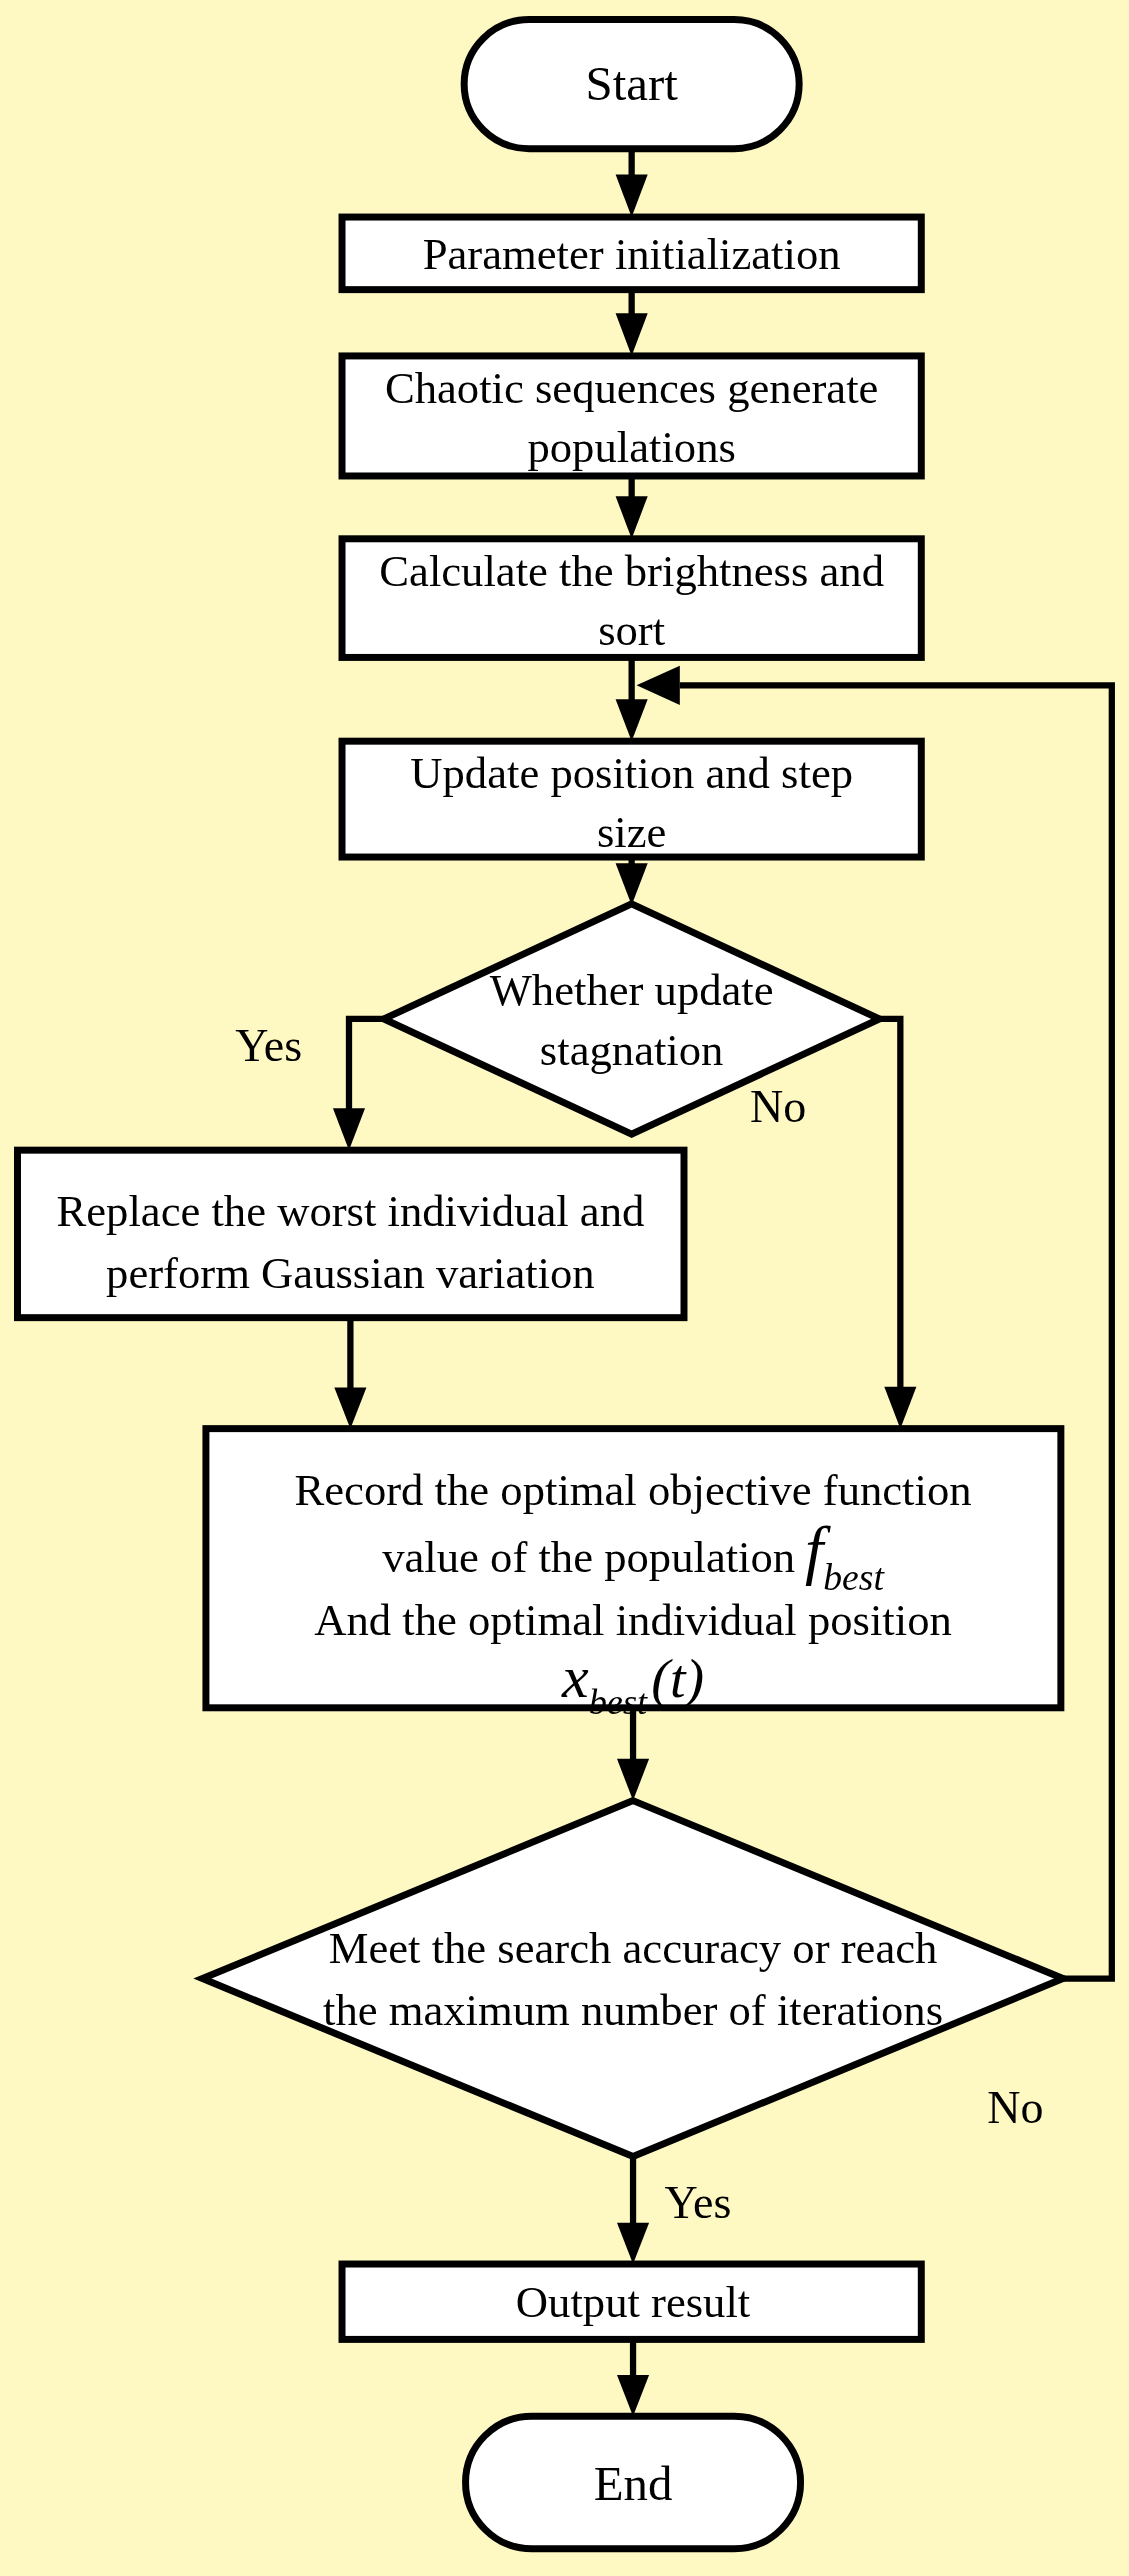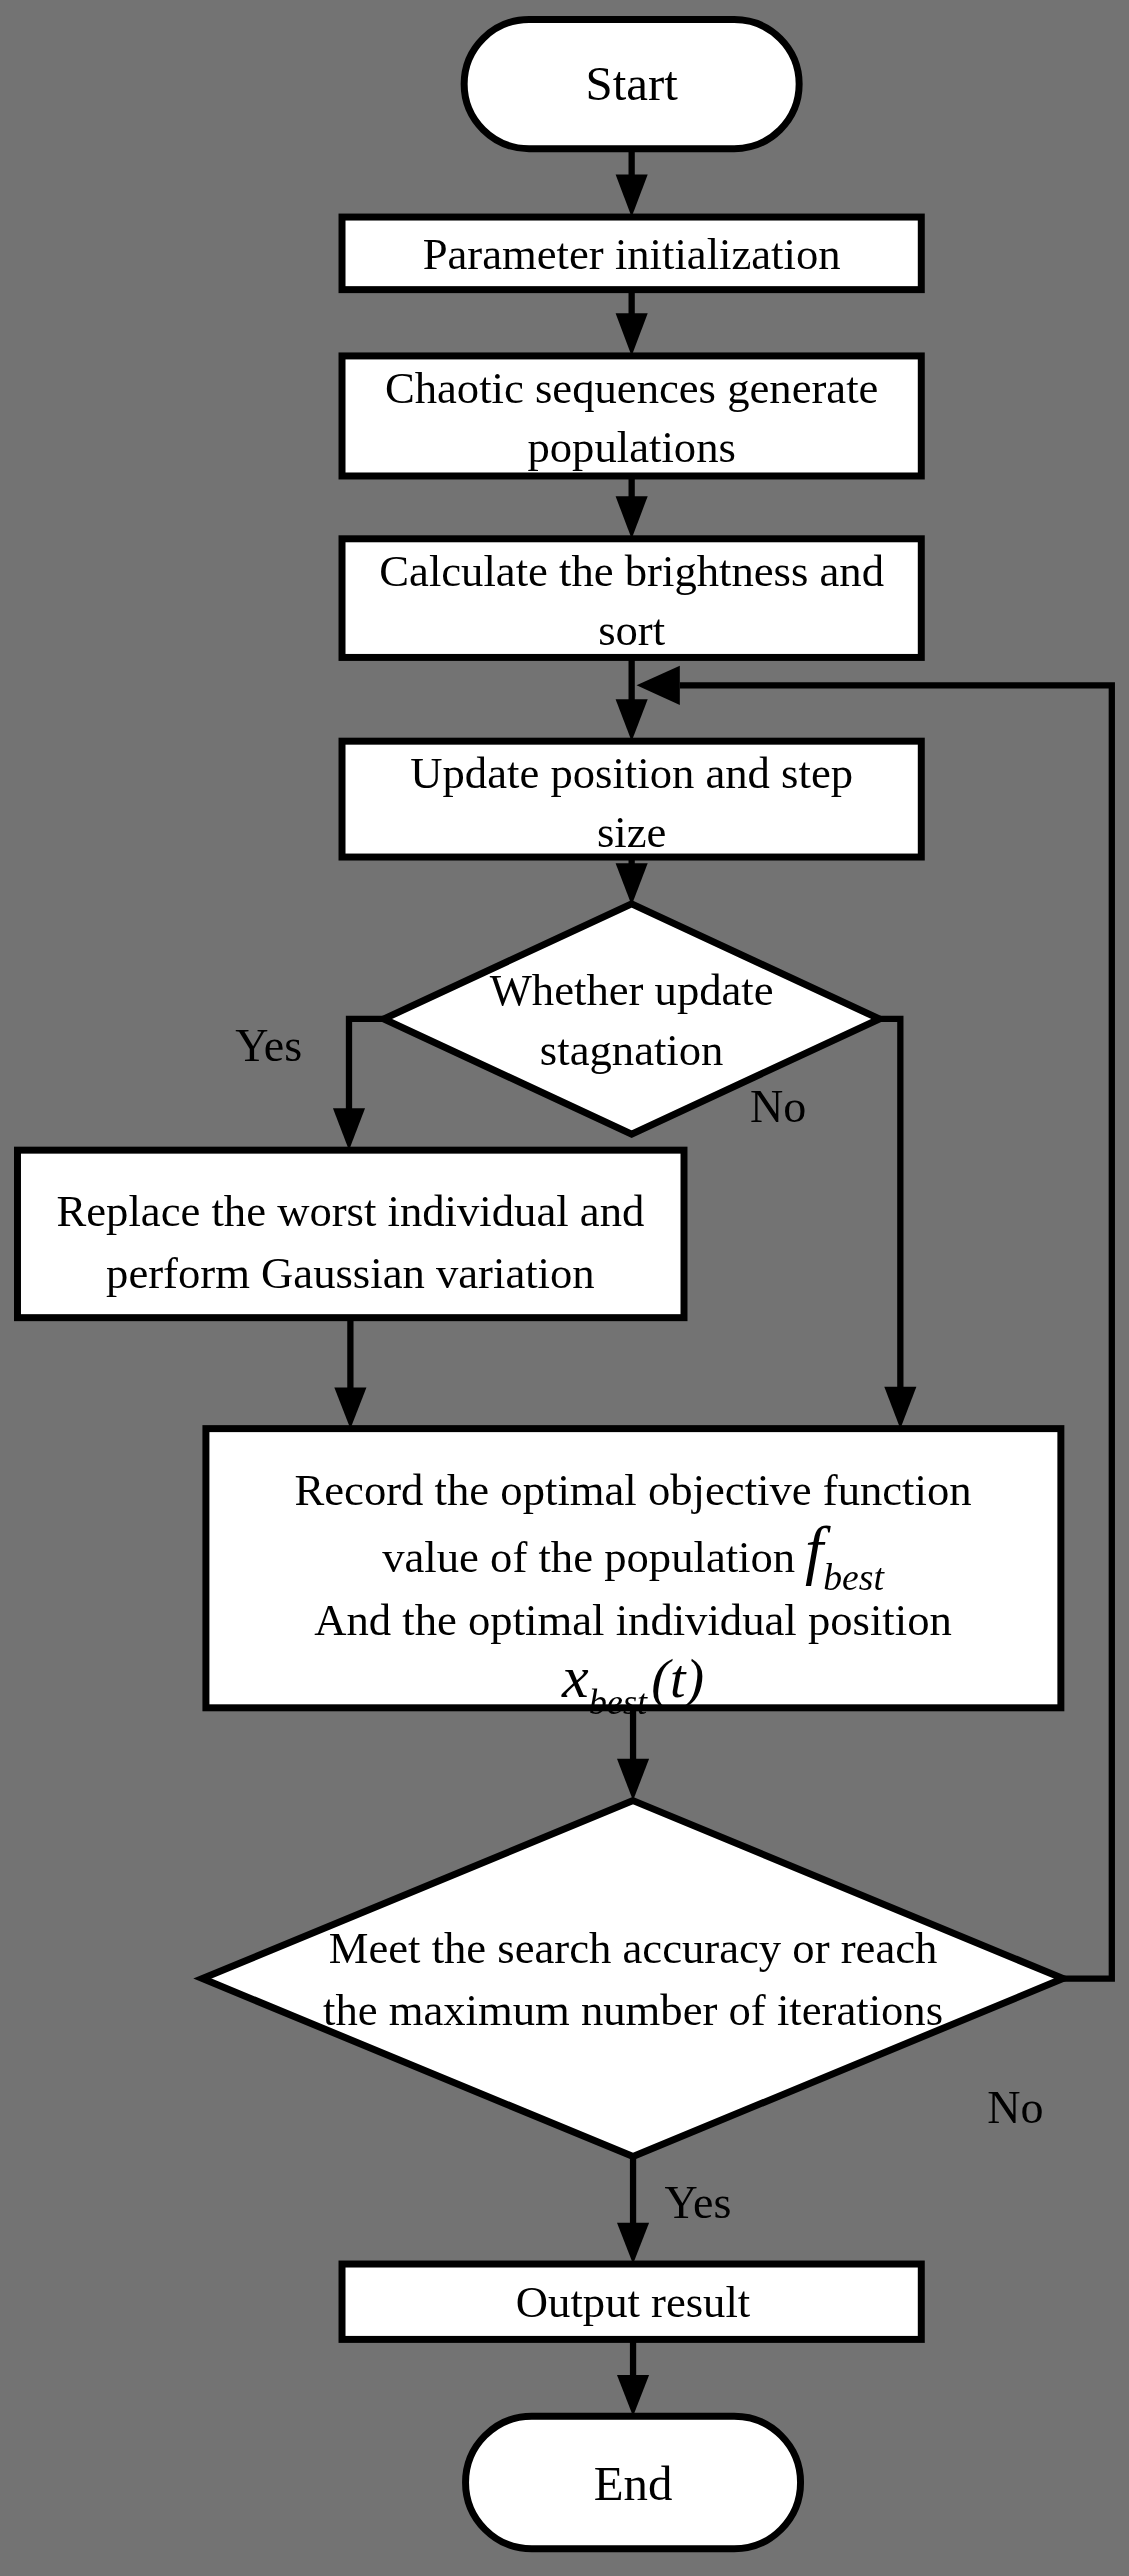--- a/index.html
+++ b/index.html
@@ -4,21 +4,21 @@
 <style>
   html, body {
     margin: 0;
     padding: 0;
     background: #ffffff;
   }
   .canvas {
     position: relative;
     width: 1130px;
     height: 2576px;
-    background: #737373;
+    background: #fef9c3;
     font-family: "Liberation Serif", "DejaVu Serif", serif;
   }
   svg { display: block; }
   .shape {
     fill: #ffffff;
     stroke: #000000;
     stroke-width: 10;
   }
   .edge {
     fill: none;

